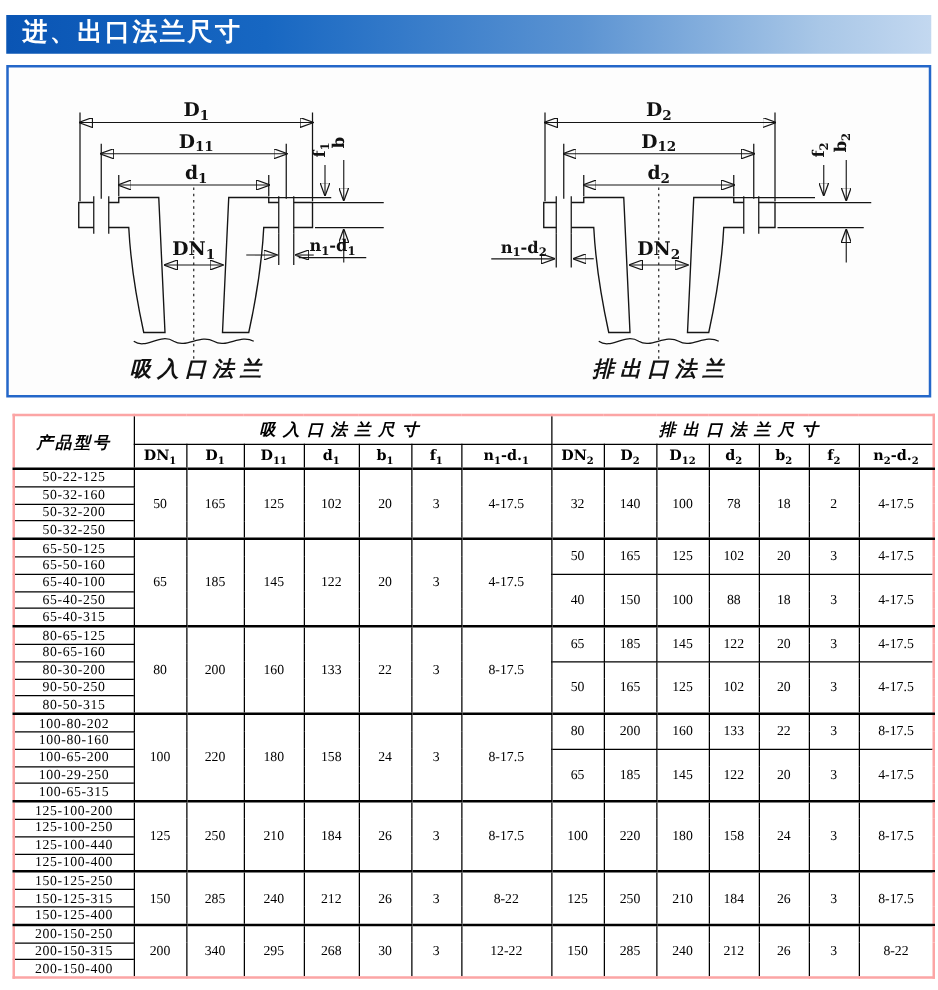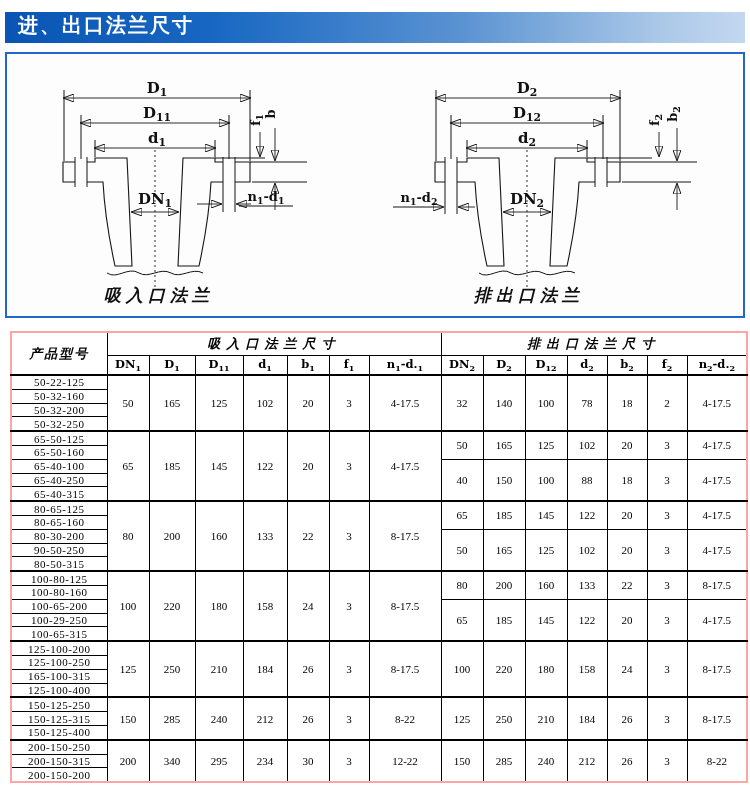--- a/index.html
+++ b/index.html
@@ -298,21 +298,21 @@
         <td rowspan="3">3</td>
         <td rowspan="3">4-17.5</td>
       </tr>
       <tr>
         <td class="model">90-50-250</td>
       </tr>
       <tr>
         <td class="model">80-50-315</td>
       </tr>
       <tr class="group-start">
-        <td class="model">100-80-125</td>
+        <td class="model">100-80-202</td>
         <td rowspan="5">100</td>
         <td rowspan="5">220</td>
         <td rowspan="5">180</td>
         <td rowspan="5">158</td>
         <td rowspan="5">24</td>
         <td rowspan="5">3</td>
         <td rowspan="5">8-17.5</td>
         <td rowspan="2">80</td>
         <td rowspan="2">200</td>
         <td rowspan="2">160</td>
@@ -354,21 +354,21 @@
         <td rowspan="4">180</td>
         <td rowspan="4">158</td>
         <td rowspan="4">24</td>
         <td rowspan="4">3</td>
         <td rowspan="4">8-17.5</td>
       </tr>
       <tr>
         <td class="model">125-100-250</td>
       </tr>
       <tr>
-        <td class="model">165-100-315</td>
+        <td class="model">125-100-440</td>
       </tr>
       <tr>
         <td class="model">125-100-400</td>
       </tr>
       <tr class="group-start">
         <td class="model">150-125-250</td>
         <td rowspan="3">150</td>
         <td rowspan="3">285</td>
         <td rowspan="3">240</td>
         <td rowspan="3">212</td>
@@ -387,32 +387,32 @@
         <td class="model">150-125-315</td>
       </tr>
       <tr>
         <td class="model">150-125-400</td>
       </tr>
       <tr class="group-start">
         <td class="model">200-150-250</td>
         <td rowspan="3">200</td>
         <td rowspan="3">340</td>
         <td rowspan="3">295</td>
-        <td rowspan="3">234</td>
+        <td rowspan="3">268</td>
         <td rowspan="3">30</td>
         <td rowspan="3">3</td>
         <td rowspan="3">12-22</td>
         <td rowspan="3">150</td>
         <td rowspan="3">285</td>
         <td rowspan="3">240</td>
         <td rowspan="3">212</td>
         <td rowspan="3">26</td>
         <td rowspan="3">3</td>
         <td rowspan="3">8-22</td>
       </tr>
       <tr>
         <td class="model">200-150-315</td>
       </tr>
       <tr>
-        <td class="model">200-150-200</td>
+        <td class="model">200-150-400</td>
       </tr>
     </tbody>
 </table>
 
 </body></html>

